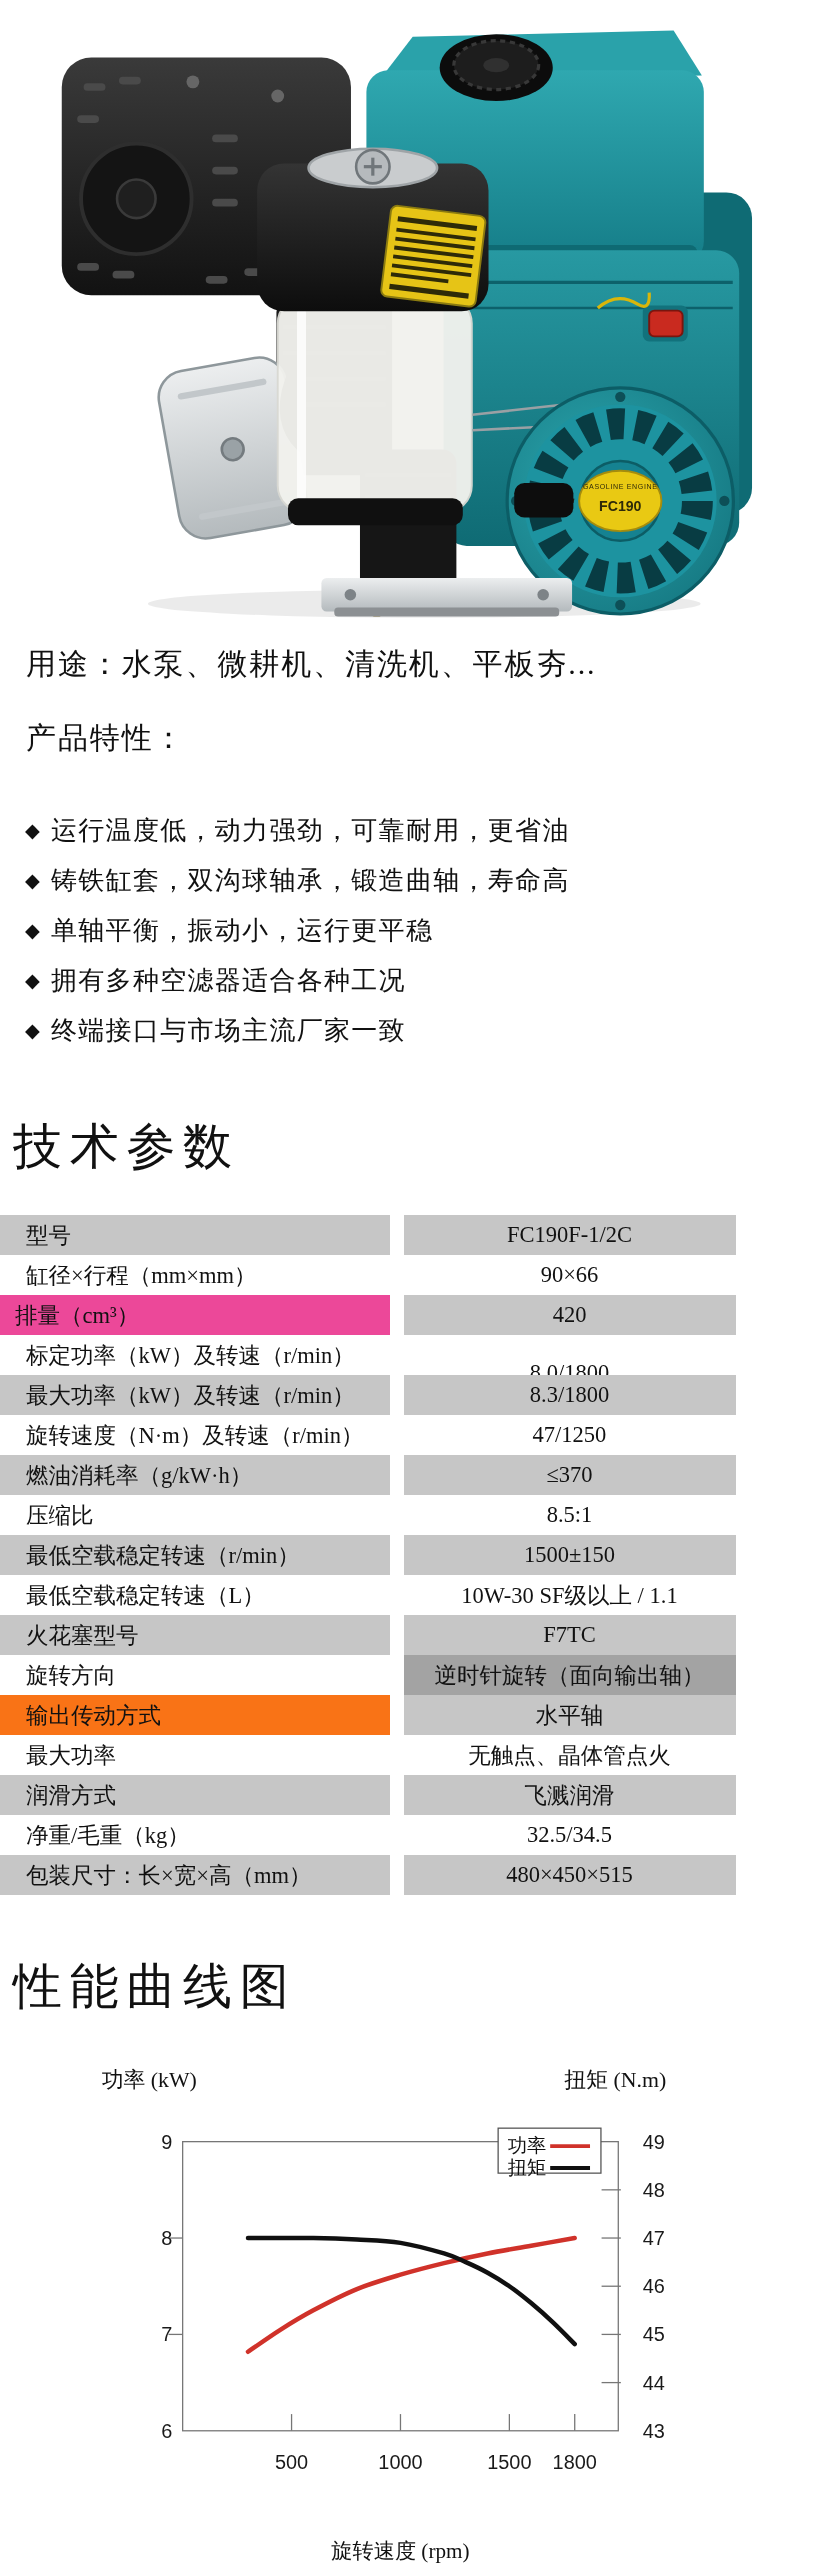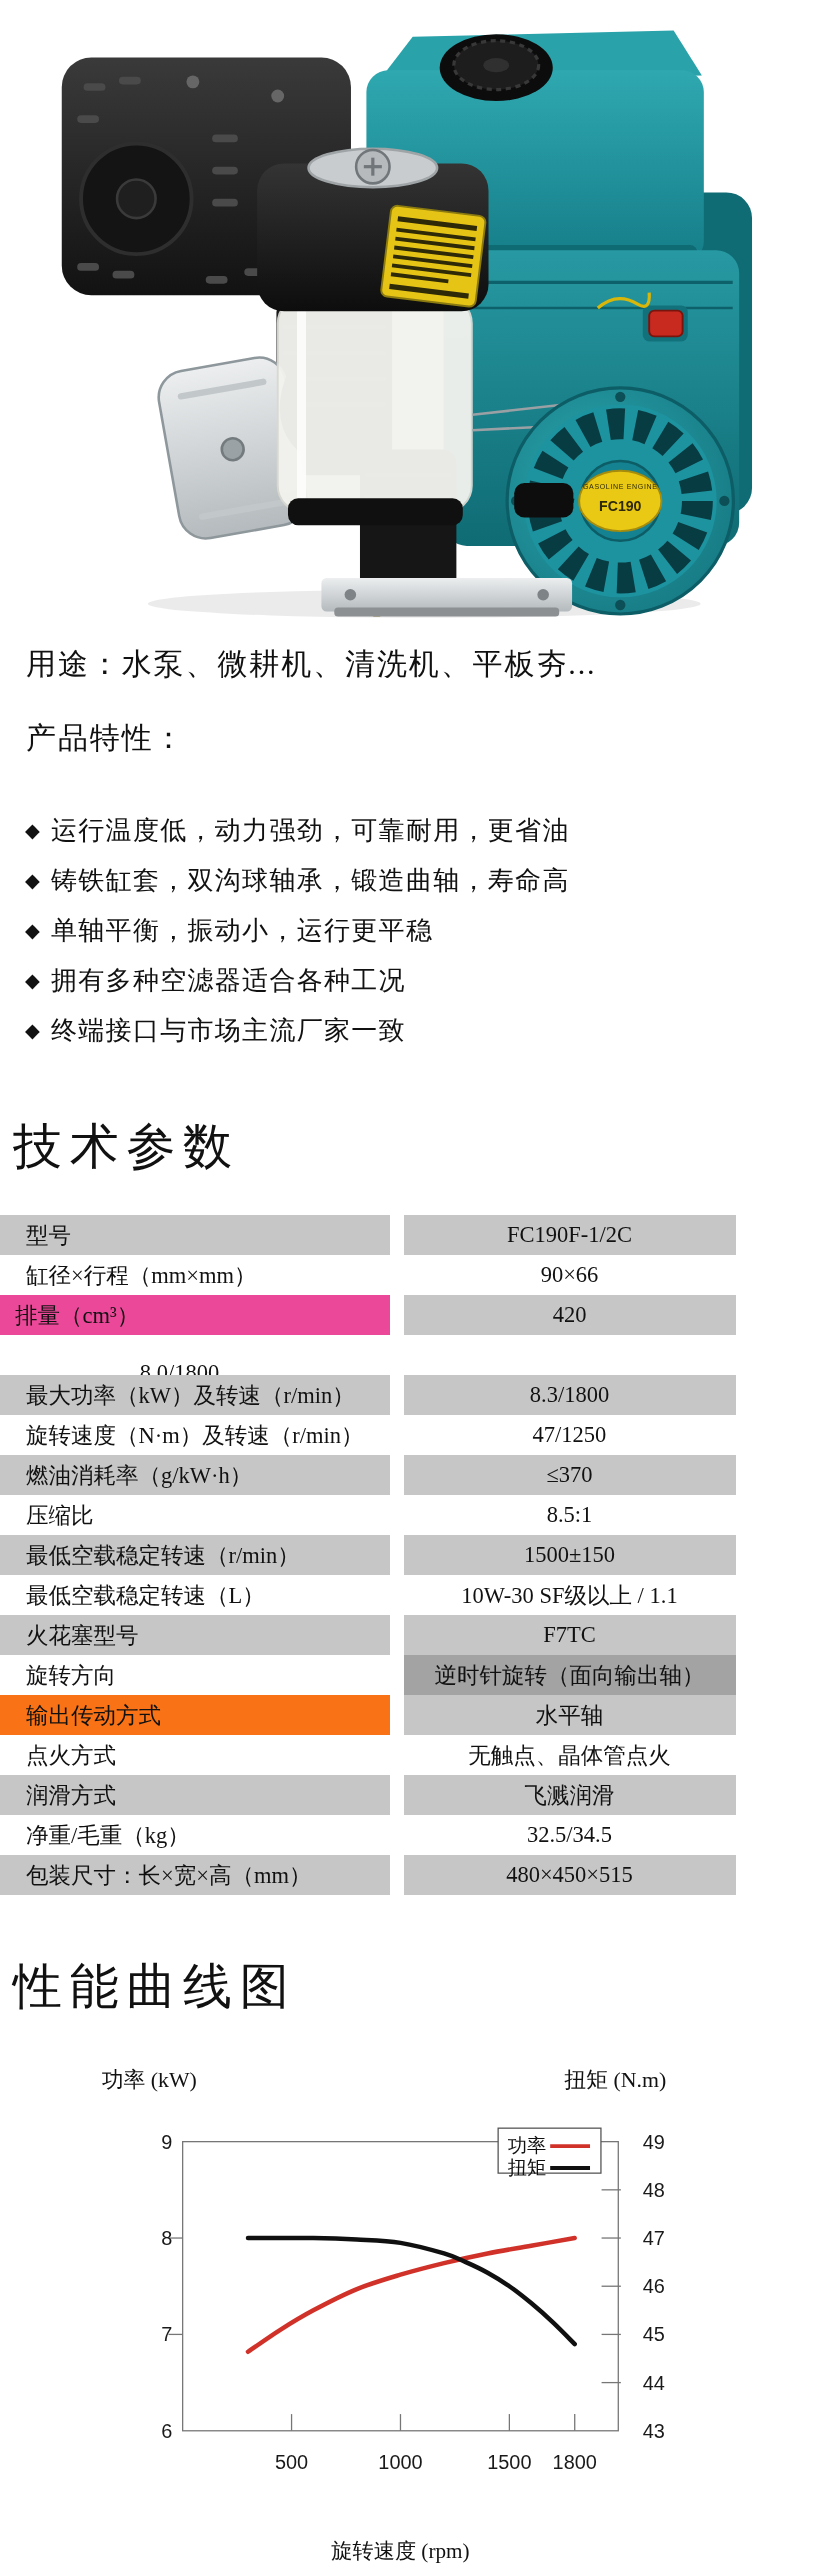--- a/index.html
+++ b/index.html
@@ -221,20 +221,21 @@
         <div class="spec-label" style="background: rgb(255, 255, 255);">缸径×行程（mm×mm）</div>
         <div class="spec-gap"></div>
         <div class="spec-value" style="background: rgb(255, 255, 255);">90×66</div>
       </div>
       <div class="spec-row">
         <div class="spec-label" style="background: #ec4899; padding-left: 15px;">排量（cm³）</div>
         <div class="spec-gap"></div>
         <div class="spec-value" style="background: rgb(198, 198, 198);">420</div>
       </div>
       <div class="spec-row">
+        <div class="spec-label" style="background: rgb(255, 255, 255);">标定功率（kW）及转速（r/min）</div>
         <div class="spec-gap"></div>
         <div class="spec-value" style="background: rgb(255, 255, 255); margin-top: 36px;">8.0/1800</div>
       </div>
       <div class="spec-row">
         <div class="spec-label" style="background: rgb(198, 198, 198);">最大功率（kW）及转速（r/min）</div>
         <div class="spec-gap"></div>
         <div class="spec-value" style="background: rgb(198, 198, 198);">8.3/1800</div>
       </div>
       <div class="spec-row">
         <div class="spec-label" style="background: rgb(255, 255, 255);">旋转速度（N·m）及转速（r/min）</div>
@@ -270,21 +271,21 @@
         <div class="spec-label" style="background: rgb(255, 255, 255);">旋转方向</div>
         <div class="spec-gap"></div>
         <div class="spec-value" style="background: #a3a3a3;">逆时针旋转（面向输出轴）</div>
       </div>
       <div class="spec-row">
         <div class="spec-label" style="background: #f97316;">输出传动方式</div>
         <div class="spec-gap"></div>
         <div class="spec-value" style="background: rgb(198, 198, 198);">水平轴</div>
       </div>
       <div class="spec-row">
-        <div class="spec-label" style="background: rgb(255, 255, 255);">点火方式</div>
+        <div class="spec-label" style="background: rgb(255, 255, 255);">最大功率</div>
         <div class="spec-gap"></div>
         <div class="spec-value" style="background: rgb(255, 255, 255);">无触点、晶体管点火</div>
       </div>
       <div class="spec-row">
         <div class="spec-label" style="background: rgb(198, 198, 198);">润滑方式</div>
         <div class="spec-gap"></div>
         <div class="spec-value" style="background: rgb(198, 198, 198);">飞溅润滑</div>
       </div>
       <div class="spec-row">
         <div class="spec-label" style="background: rgb(255, 255, 255);">净重/毛重（kg）</div>

